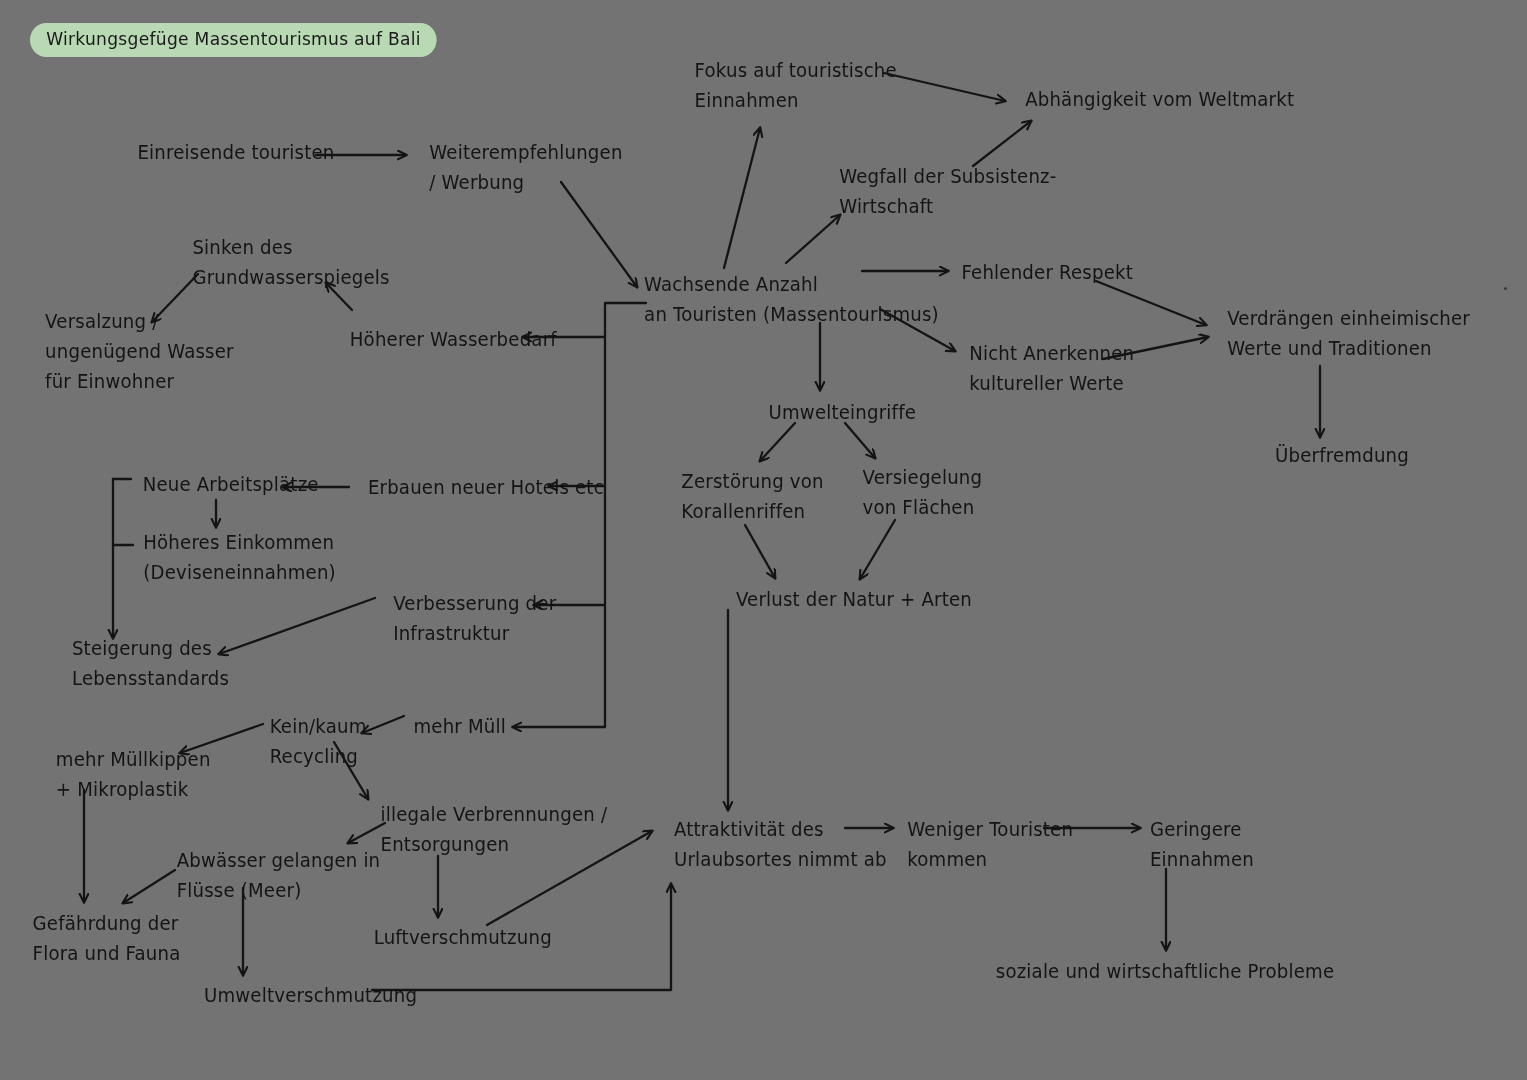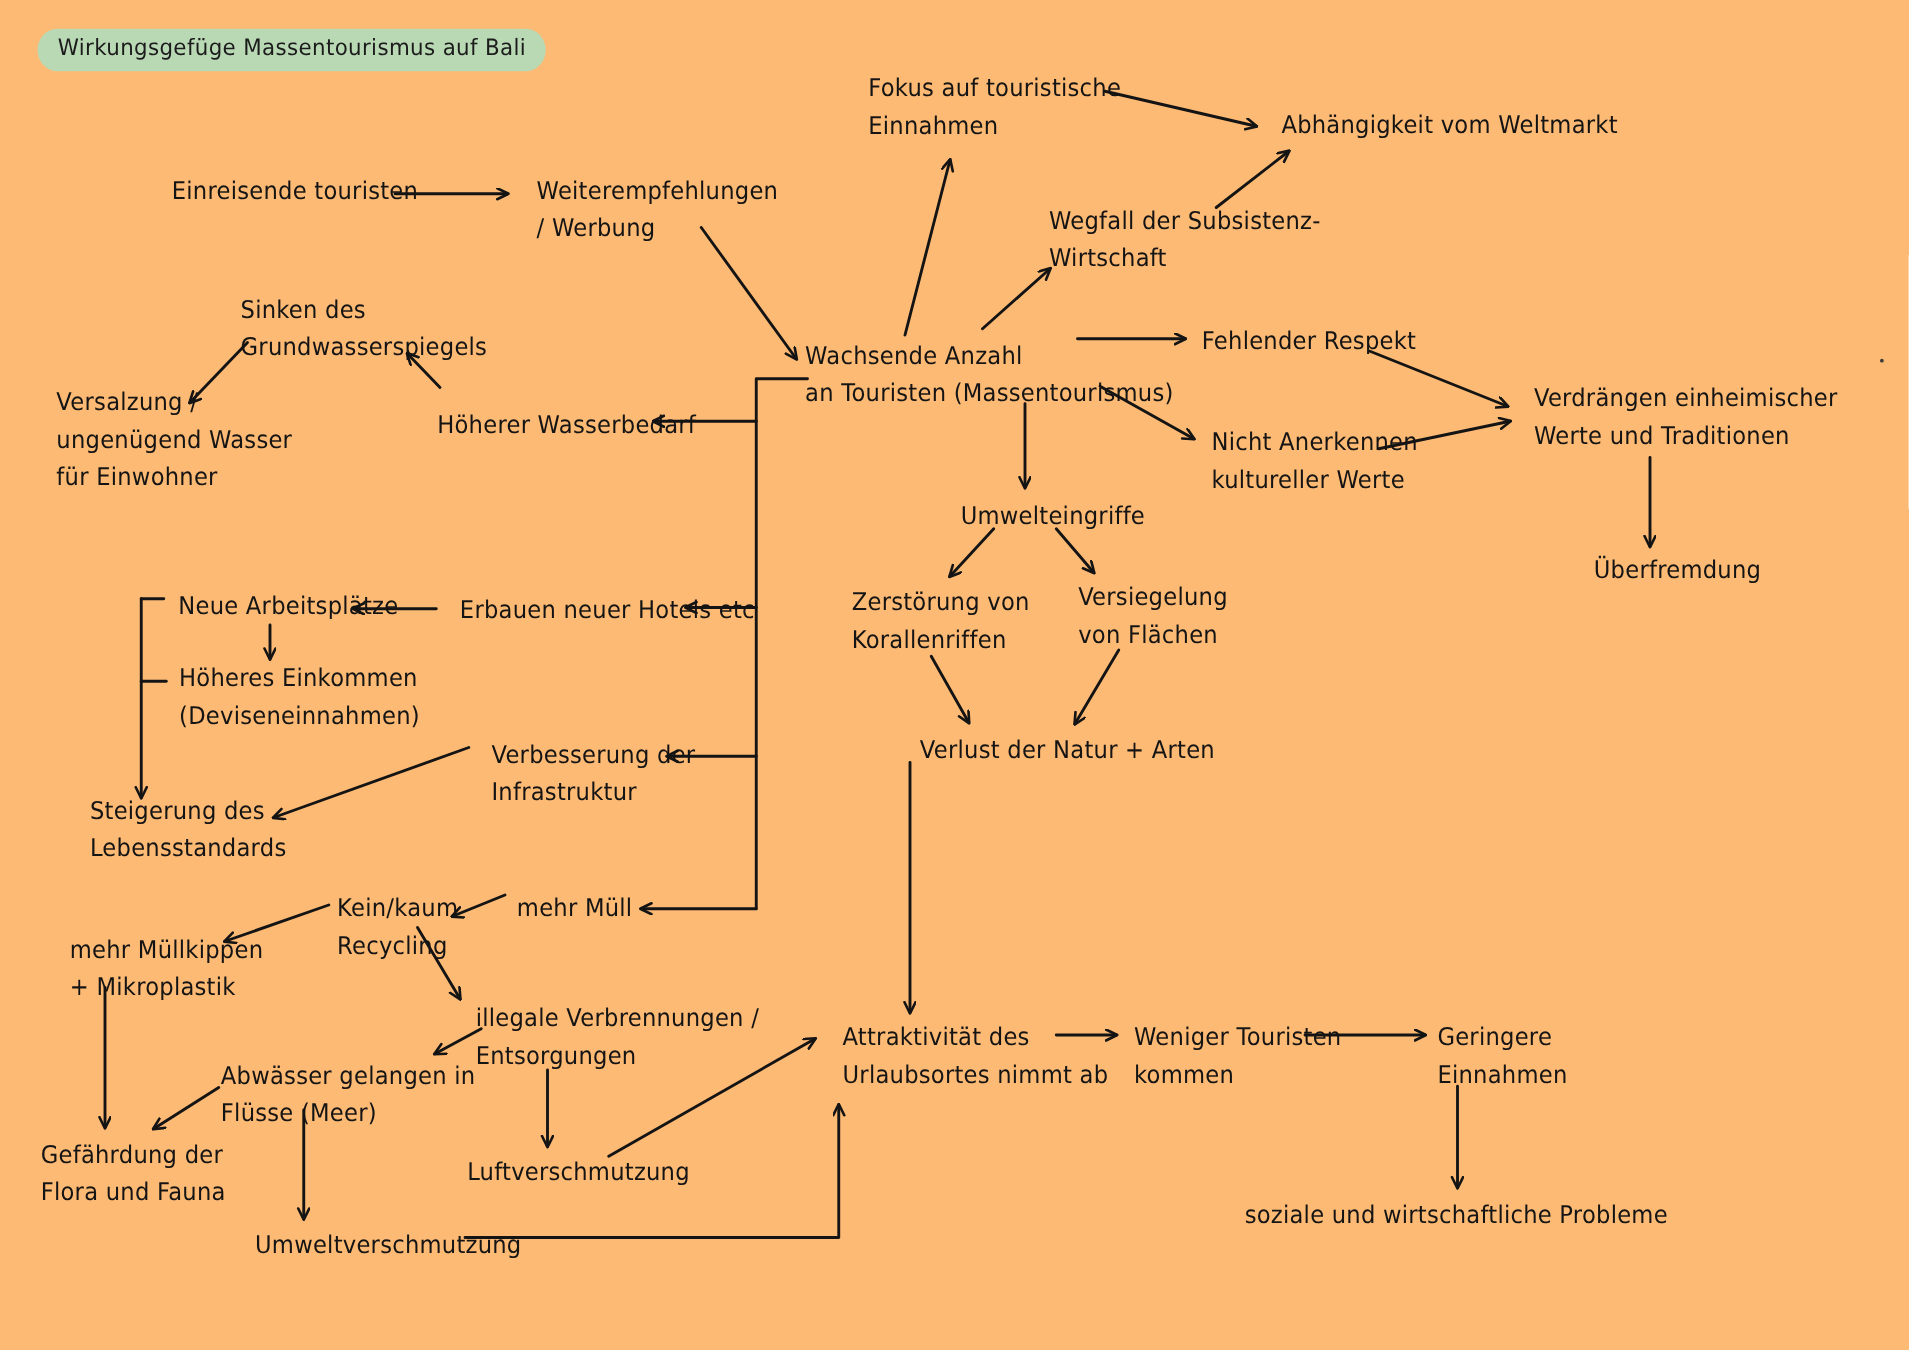--- a/index.html
+++ b/index.html
@@ -5,21 +5,21 @@
 <style>
   html, body {
     margin: 0;
     padding: 0;
     background: #ffffff;
   }
   #canvas {
     position: relative;
     width: 1527px;
     height: 1080px;
-    background: #fdba74;
+    background: #737373;
     overflow: hidden;
     font-family: "DejaVu Sans", sans-serif;
   }
   #edges {
     position: absolute;
     left: 0;
     top: 0;
     width: 1527px;
     height: 1080px;
     pointer-events: none;

